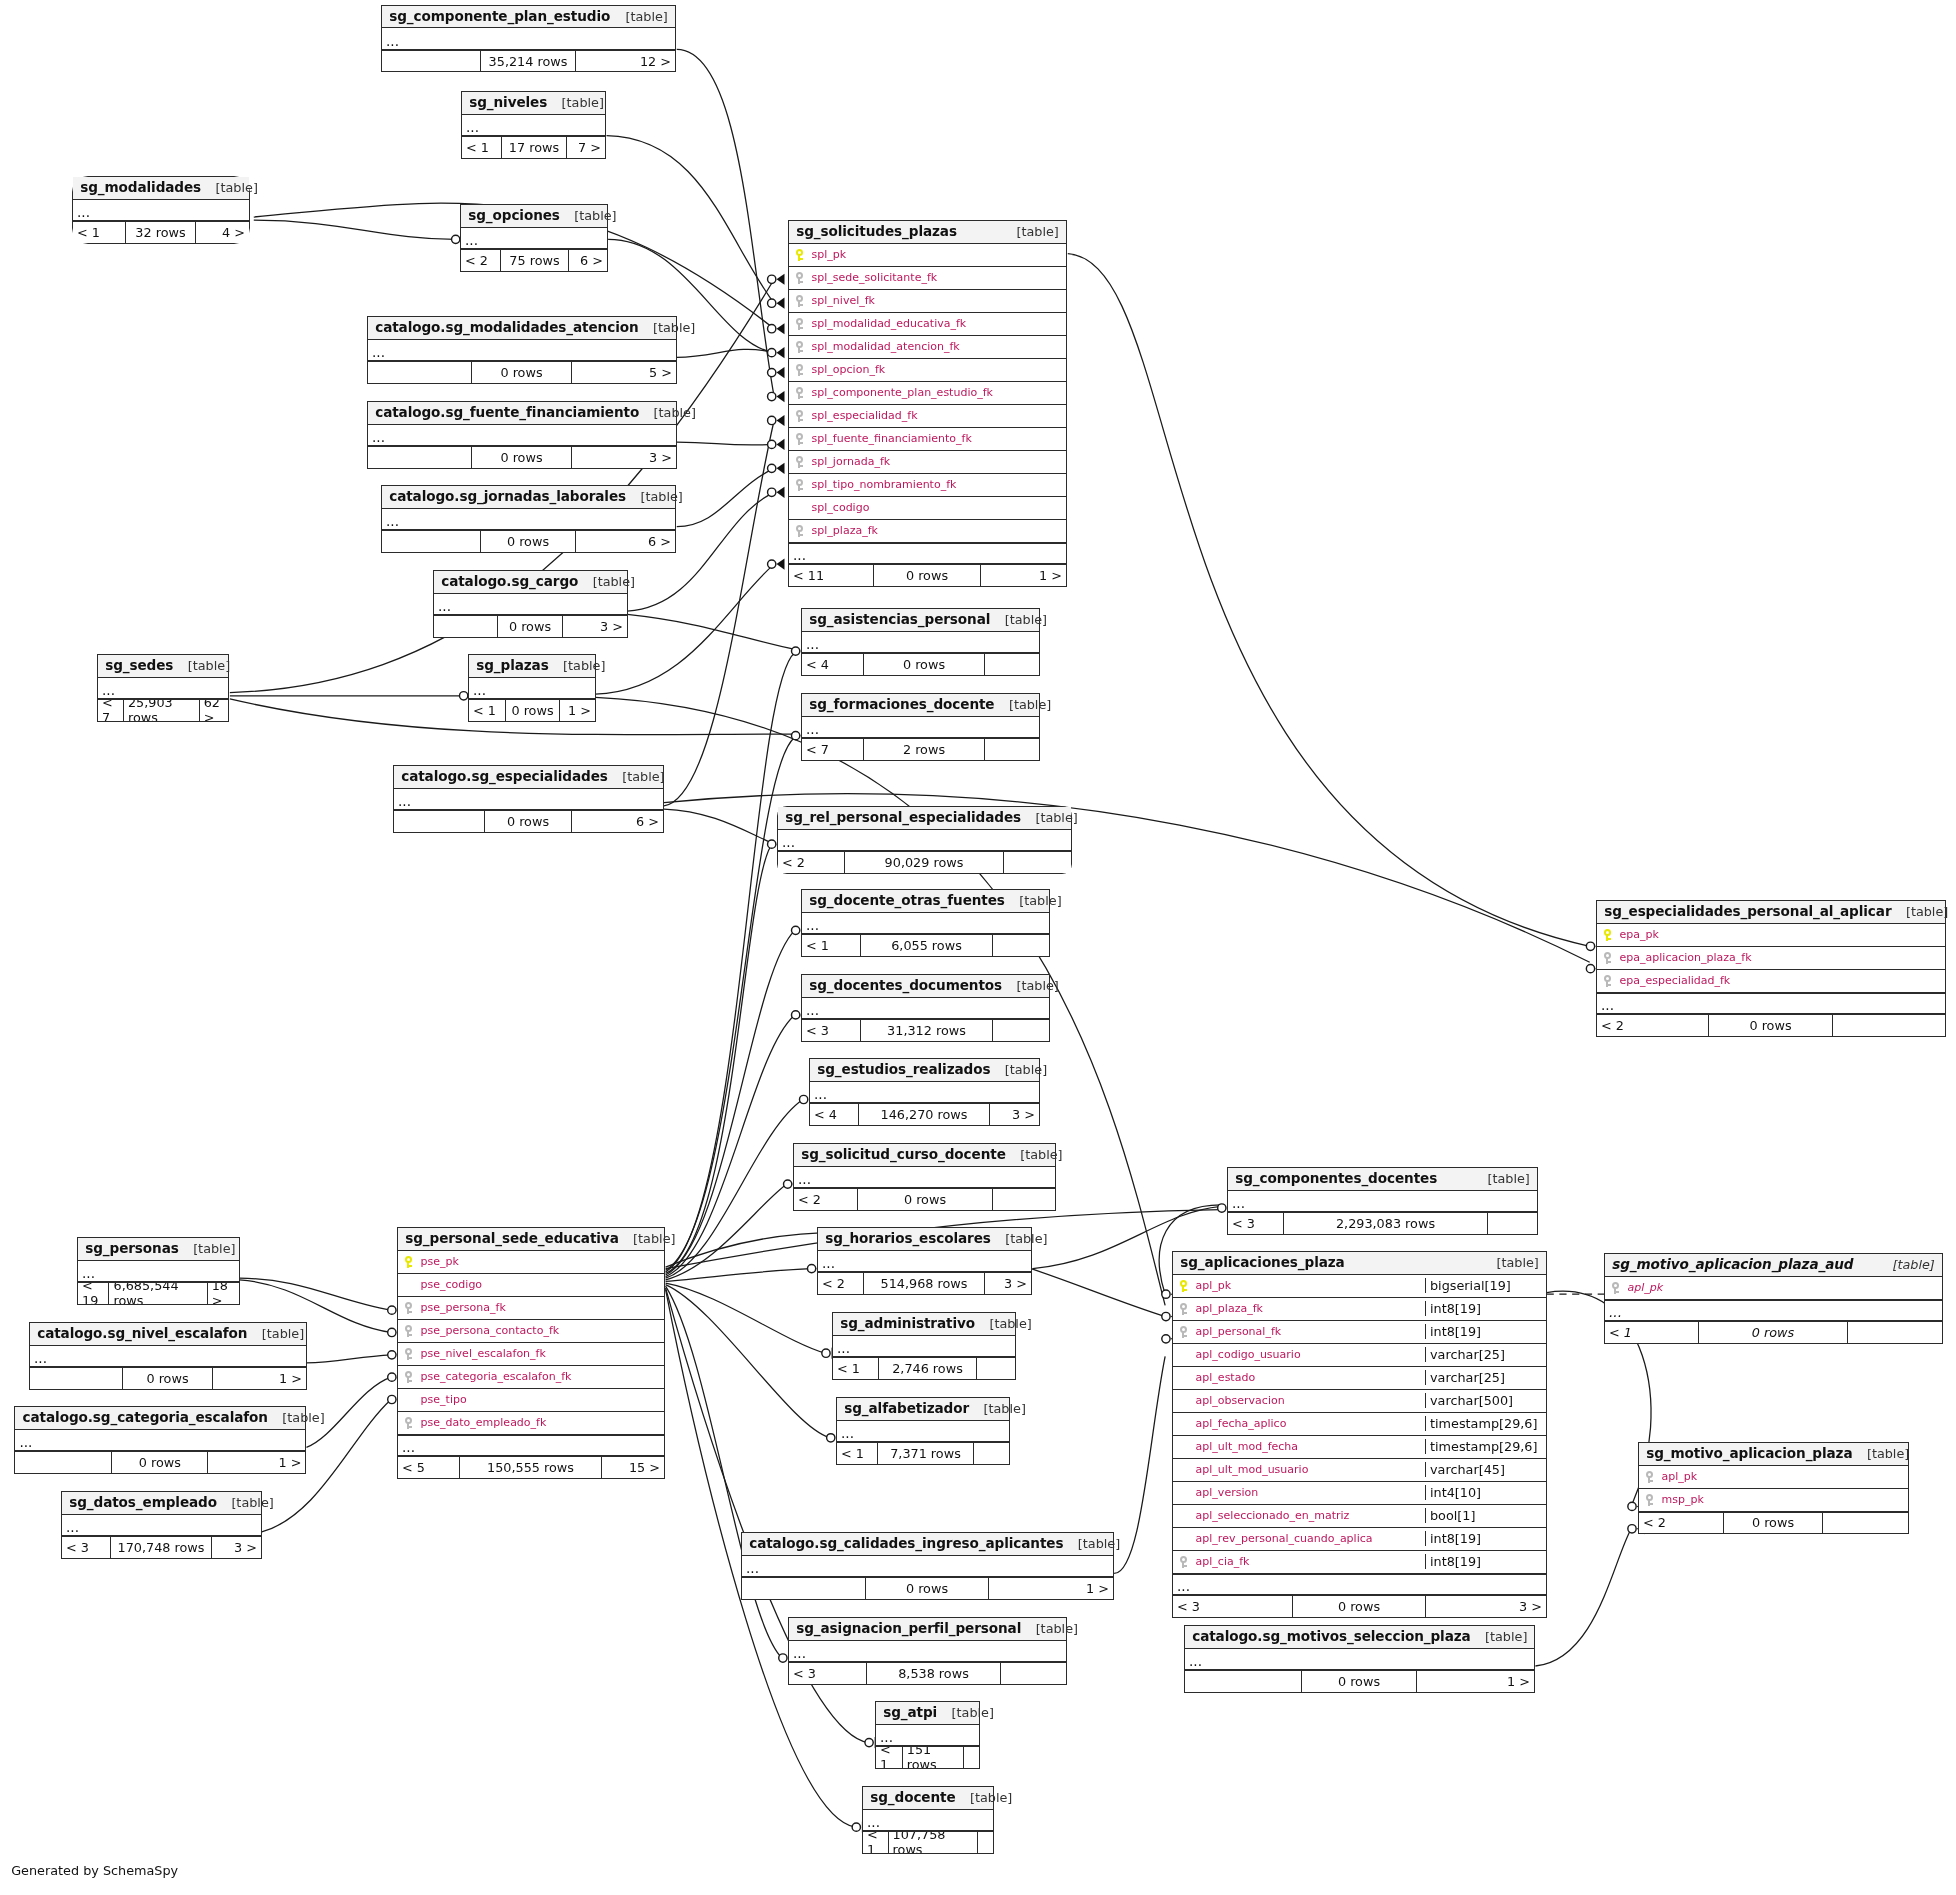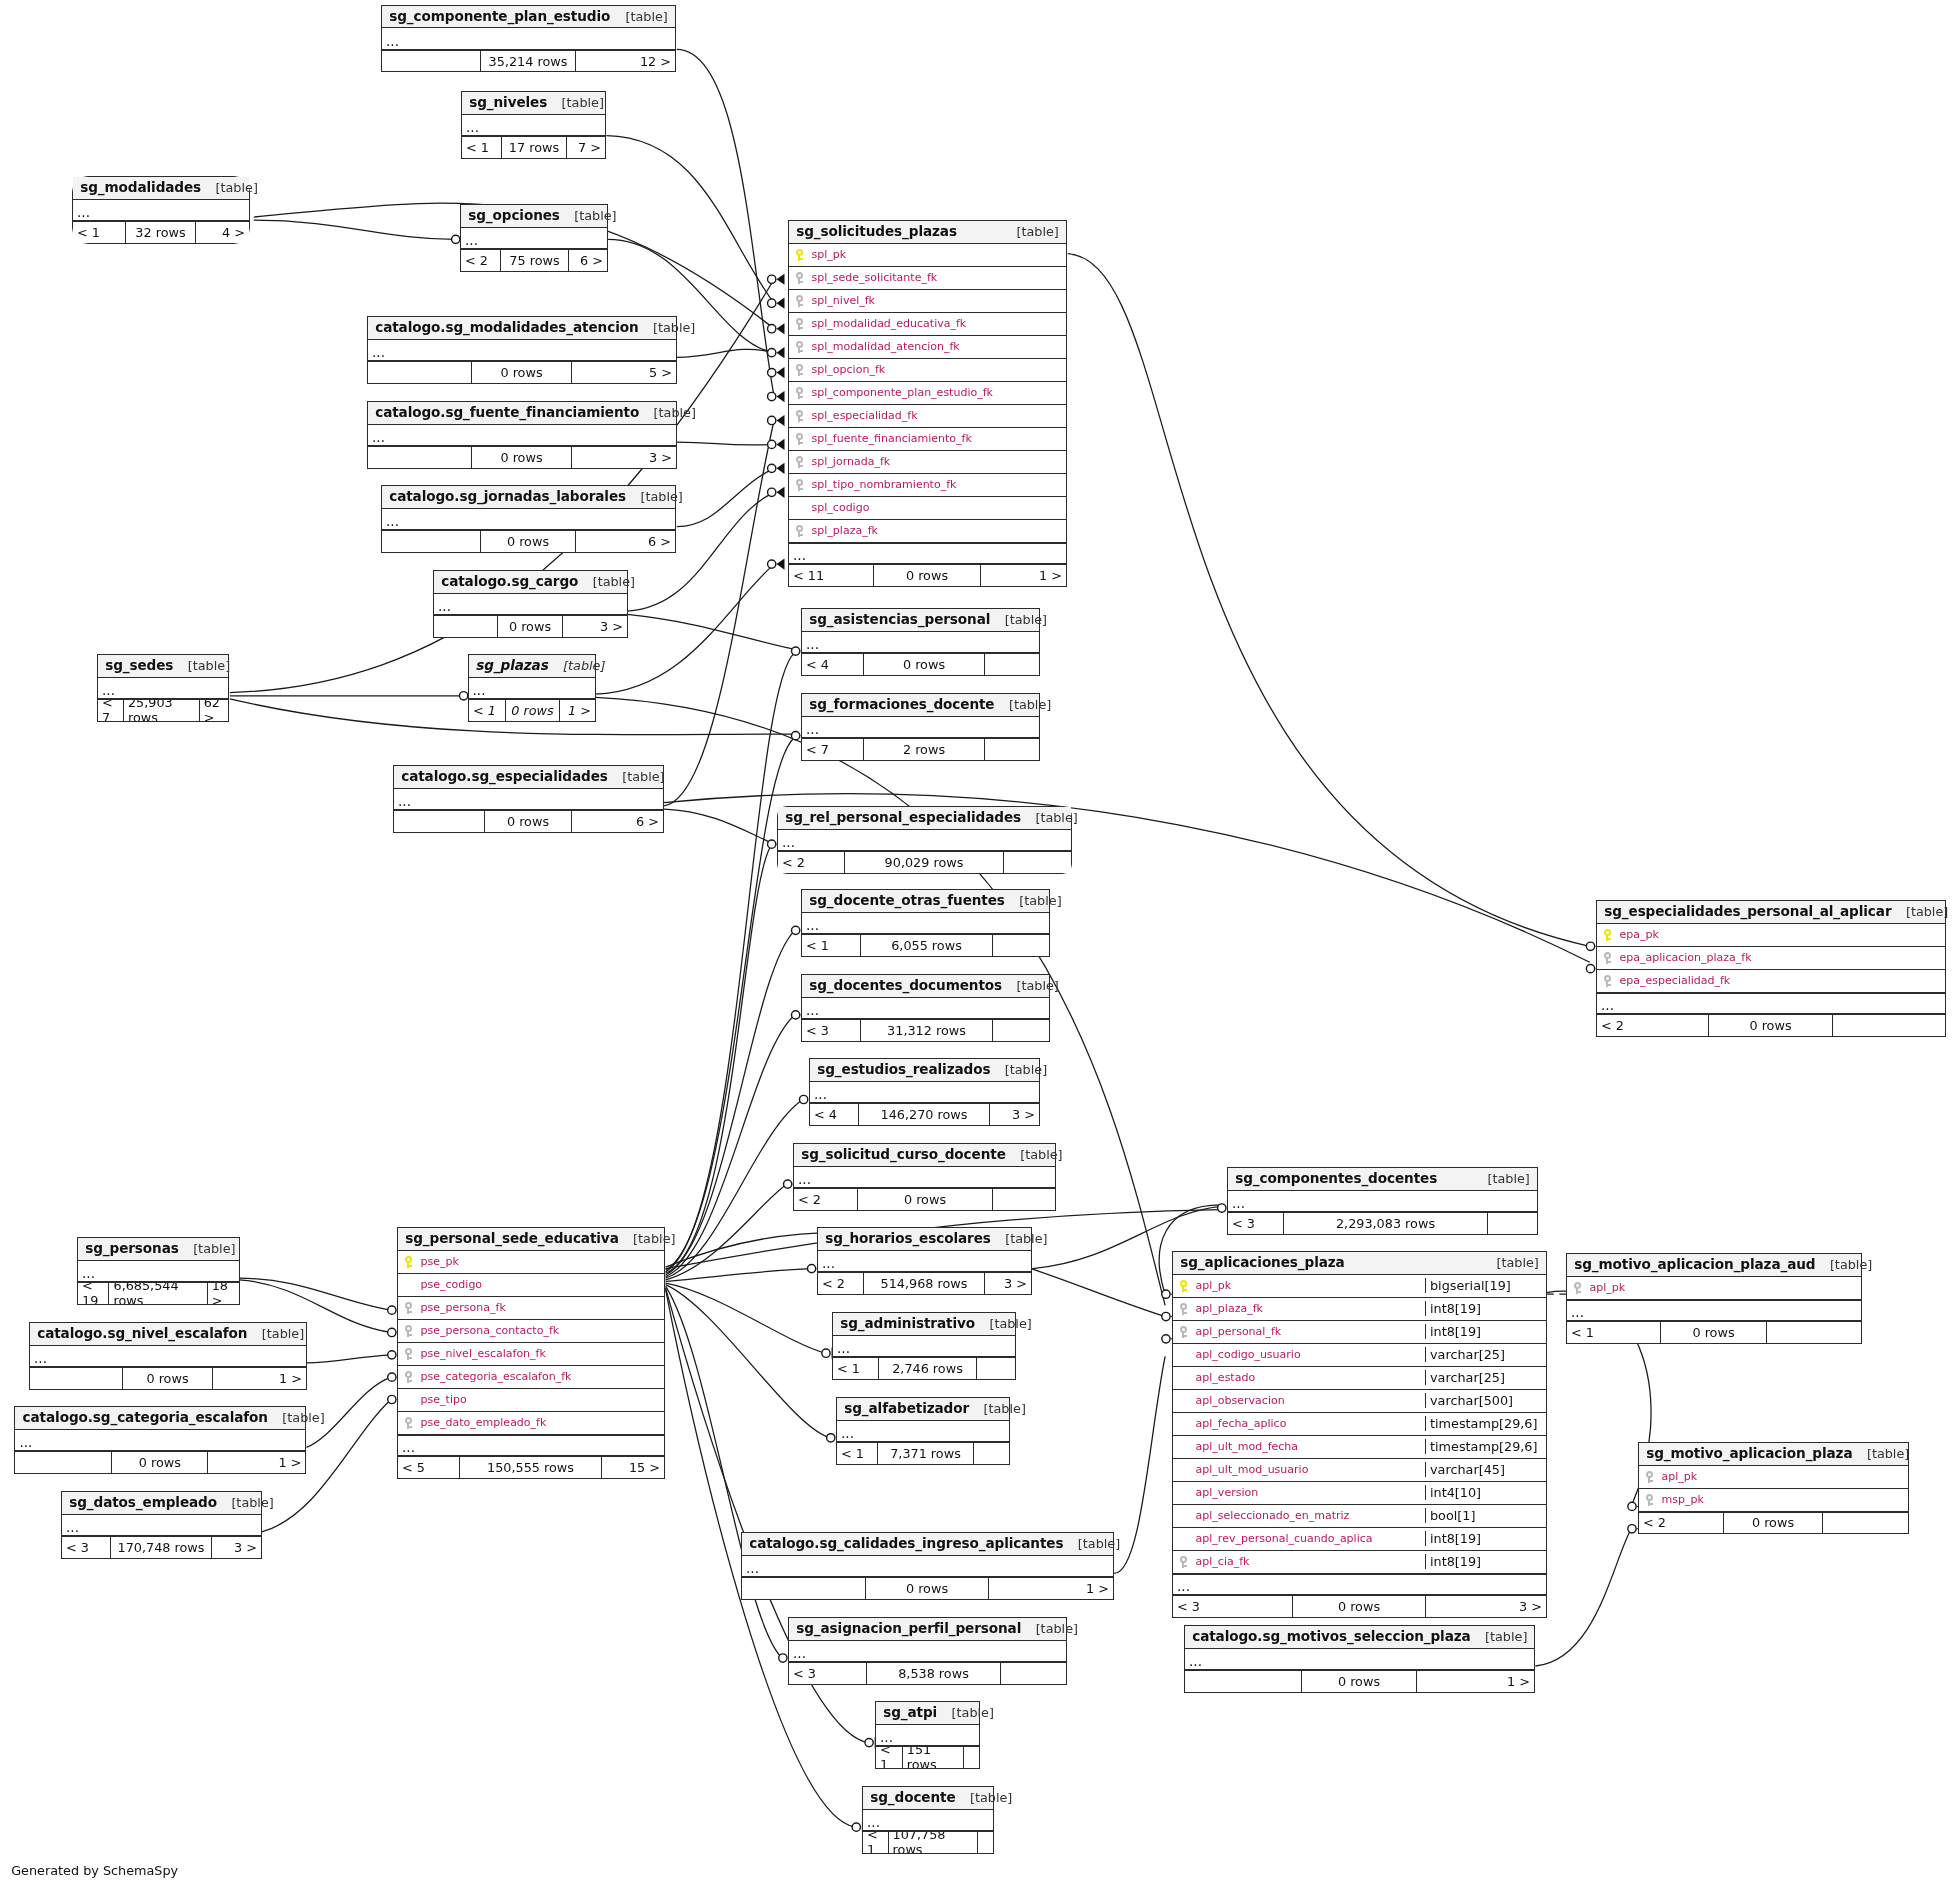--- a/index.html
+++ b/index.html
@@ -349,21 +349,21 @@
           <span class="nm">catalogo.sg_cargo</span>
           <span class="tag">[table]</span>
         </div>
         <div class="ellip no-top">...</div>
         <div class="foot" style="border-top:0.8px solid #2b2b2b">
           <div class="fl" style="width:64px"></div>
           <div class="fm">0 rows</div>
           <div class="fr" style="width:64px">3 &gt;</div>
         </div>
       </div>
-      <div class="tbl" style="left: 468px; top: 654px; width: 128px; font-style: italic;">
+      <div class="tbl" style="left: 468px; top: 654px; width: 128px;">
         <div class="hdr">
           <span class="nm">sg_plazas</span>
           <span class="tag">[table]</span>
         </div>
         <div class="ellip no-top">...</div>
         <div class="foot" style="border-top:0.8px solid #2b2b2b">
           <div class="fl" style="width:37px">&lt; 1</div>
           <div class="fm">0 rows</div>
           <div class="fr" style="width:35px">1 &gt;</div>
         </div>
@@ -984,21 +984,21 @@
           </span>
           <span class="cname">epa_especialidad_fk</span>
         </div>
         <div class="ellip thin-top">...</div>
         <div class="foot" style="border-top:0.8px solid #2b2b2b">
           <div class="fl" style="width:112px">&lt; 2</div>
           <div class="fm">0 rows</div>
           <div class="fr" style="width:112px"></div>
         </div>
       </div>
-      <div class="tbl" style="left: 1566px; top: 1253px; width: 296px;">
+      <div class="tbl" style="left: 1604px; top: 1253px; width: 339px; font-style: italic;">
         <div class="hdr">
           <span class="nm">sg_motivo_aplicacion_plaza_aud</span>
           <span class="tag">[table]</span>
         </div>
         <div class="col">
           <span class="kcell">
             <span class="key fk">
               <span class="bow"></span>
               <span class="shaft"></span>
               <span class="tooth"></span>

